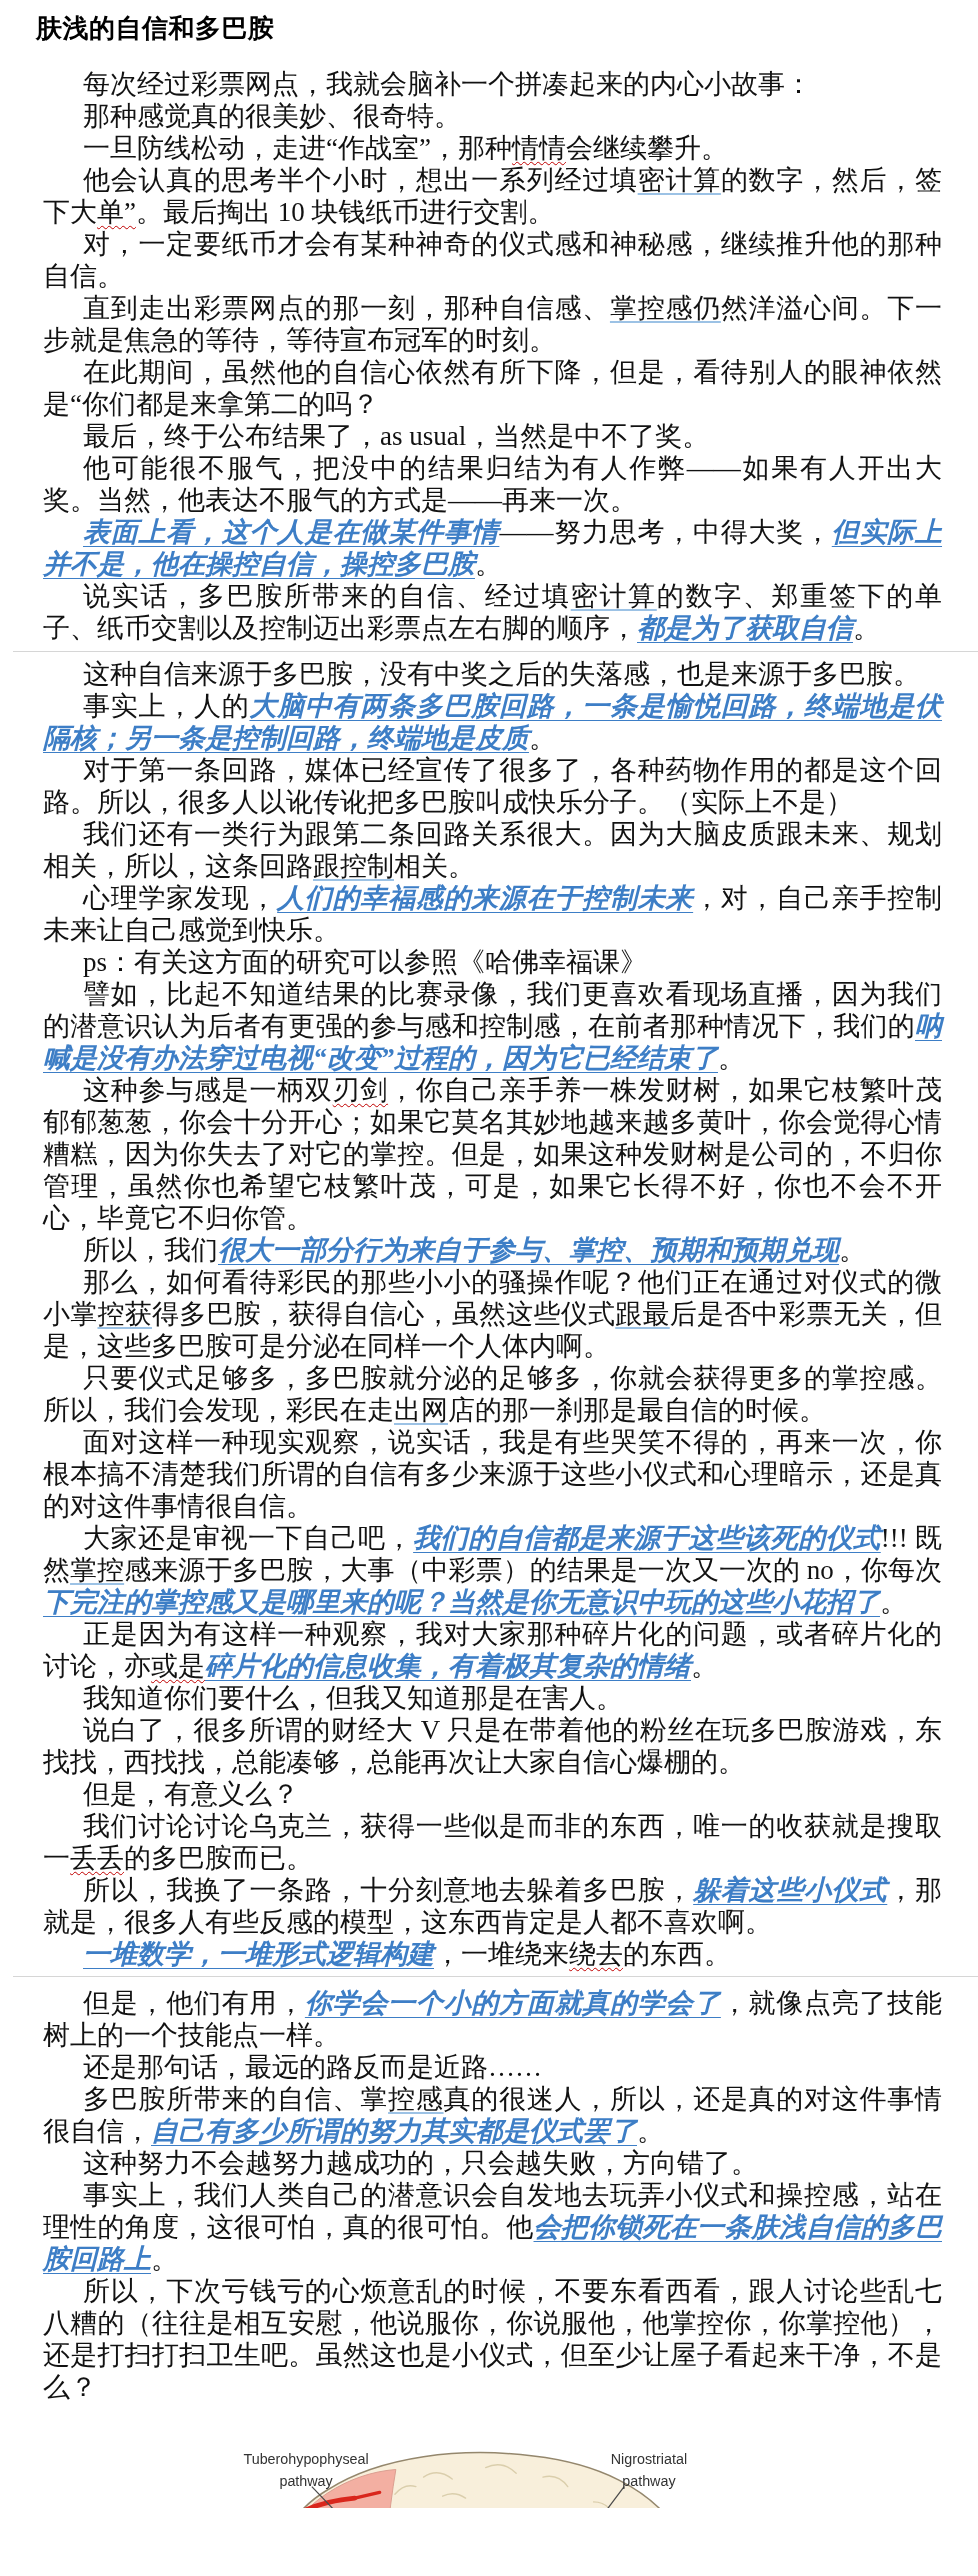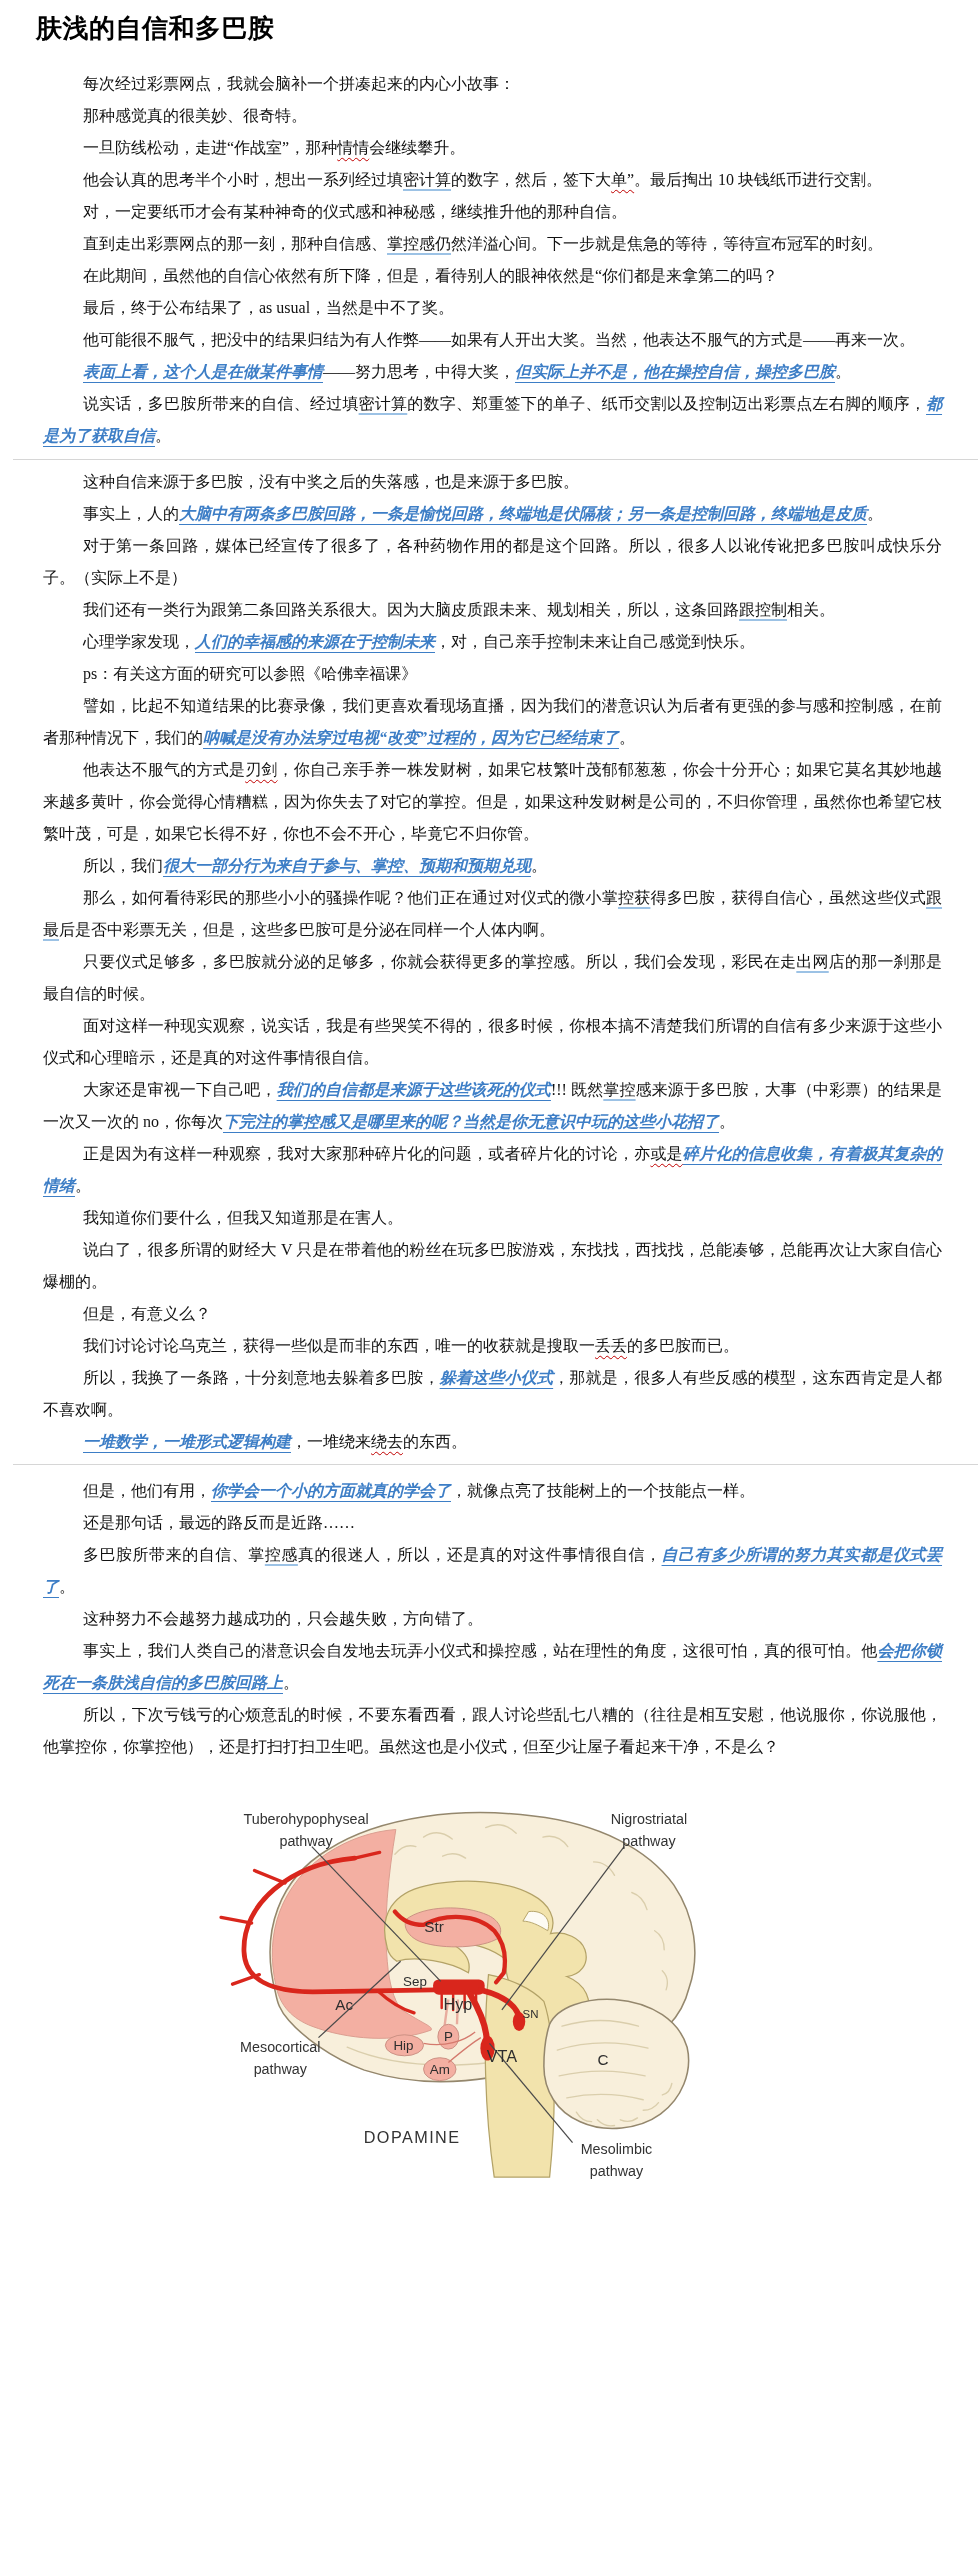--- a/index.html
+++ b/index.html
@@ -4,21 +4,21 @@
 <style>
   :root{
     --hl:#3D7EC6; --gu:#9CC2E5; --rw:#C00000; --pgedge:#D6D6D6; --bar:#8A8A8A;
     --cortex:#F8EFDB; --pink:#F3AFA2; --yellow:#F2E3AC; --red:#D9261C; --outline:#94876D;
   }
   html,body{margin:0;padding:0;background:#fff;}
   .page{position:relative;width:978px;height:2508px;background:#fff;overflow:hidden;
         font-family:"Liberation Serif","DejaVu Serif",serif;color:#121212;}
   .title{margin:0;padding:12.4px 0 0 36px;font-family:"Liberation Sans","DejaVu Sans",sans-serif;
          font-weight:700;font-size:26px;line-height:32px;color:#000;letter-spacing:0.5px;}
-  .doc{margin:24px 36px 0 43px;font-size:16px;line-height:32px;text-align:justify;}
+  .doc{margin:24px 36px 0 43px;font-size:27px;line-height:32px;text-align:justify;}
   .doc p{margin:0;text-indent:40px;}
   .run-n{}
   .run-b{color:var(--hl);font-weight:700;font-style:italic;
          text-decoration:underline;text-decoration-thickness:1.4px;text-underline-offset:4.8px;margin-top:15px;}
   .run-gu{text-decoration:underline;text-decoration-color:var(--gu);
           text-decoration-thickness:2.4px;text-underline-offset:3.8px;}
   .run-rw{text-decoration:underline wavy var(--rw);text-decoration-thickness:1px;text-underline-offset:3.8px;}
   .page-break{position:relative;height:13.4px;margin:0 -36px 0 -43px;}
   .page-break.pb2{height:17px;}
   .pb-line{position:absolute;left:13.4px;right:0;top:6.7px;border-top:1px solid var(--pgedge);}
@@ -63,25 +63,25 @@
         <span class="pb-box-l"></span>
         <span class="pb-corner-r"></span>
       </div>
       <p><span class="run-n">这种自信来源于多巴胺，没有中奖之后的失落感，也是来源于多巴胺。</span></p>
       <p><span class="run-n">事实上，人的</span><span class="run-b">大脑中有两条多巴胺回路，一条是愉悦回路，终端地是伏隔核；另一条是控制回路，终端地是皮质</span><span class="run-n">。</span></p>
       <p><span class="run-n">对于第一条回路，媒体已经宣传了很多了，各种药物作用的都是这个回路。所以，很多人以讹传讹把多巴胺叫成快乐分子。（实际上不是）</span></p>
       <p><span class="run-n">我们还有一类行为跟第二条回路关系很大。因为大脑皮质跟未来、规划相关，所以，这条回路</span><span class="run-gu">跟控制</span><span class="run-n">相关。</span></p>
       <p><span class="run-n">心理学家发现，</span><span class="run-b">人们的幸福感的来源在于控制未来</span><span class="run-n">，对，自己亲手控制未来让自己感觉到快乐。</span></p>
       <p><span class="run-n">ps：有关这方面的研究可以参照《哈佛幸福课》</span></p>
       <p><span class="run-n">譬如，比起不知道结果的比赛录像，我们更喜欢看现场直播，因为我们的潜意识认为后者有更强的参与感和控制感，在前者那种情况下，我们的</span><span class="run-b">呐喊是没有办法穿过电视“改变”过程的，因为它已经结束了</span><span class="run-n">。</span></p>
-      <p><span class="run-n">他表达不服气的方式是</span><span class="run-rw">刃剑</span><span class="run-n">，你自己亲手养一株发财树，如果它枝繁叶茂郁郁葱葱，你会十分开心；如果它莫名其妙地越来越多黄叶，你会觉得心情糟糕，因为你失去了对它的掌控。但是，如果这种发财树是公司的，不归你管理，虽然你也希望它枝繁叶茂，可是，如果它长得不好，你也不会不开心，毕竟它不归你管。</span></p>
+      <p><span class="run-n">这种参与感是一柄双</span><span class="run-rw">刃剑</span><span class="run-n">，你自己亲手养一株发财树，如果它枝繁叶茂郁郁葱葱，你会十分开心；如果它莫名其妙地越来越多黄叶，你会觉得心情糟糕，因为你失去了对它的掌控。但是，如果这种发财树是公司的，不归你管理，虽然你也希望它枝繁叶茂，可是，如果它长得不好，你也不会不开心，毕竟它不归你管。</span></p>
       <p><span class="run-n">所以，我们</span><span class="run-b">很大一部分行为来自于参与、掌控、预期和预期兑现</span><span class="run-n">。</span></p>
       <p><span class="run-n">那么，如何看待彩民的那些小小的骚操作呢？他们正在通过对仪式的微小掌</span><span class="run-gu">控获</span><span class="run-n">得多巴胺，获得自信心，虽然这些仪式</span><span class="run-gu">跟最</span><span class="run-n">后是否中彩票无关，但是，这些多巴胺可是分泌在同样一个人体内啊。</span></p>
       <p><span class="run-n">只要仪式足够多，多巴胺就分泌的足够多，你就会获得更多的掌控感。所以，我们会发现，彩民在走</span><span class="run-gu">出网</span><span class="run-n">店的那一刹那是最自信的时候。</span></p>
-      <p><span class="run-n">面对这样一种现实观察，说实话，我是有些哭笑不得的，很多时候，你根本搞不清楚我们所谓的自信有多少来源于这些小仪式和心理暗示，还是真的对这件事情很自信。</span></p>
+      <p><span class="run-n">面对这样一种现实观察，说实话，我是有些哭笑不得的，再来一次，你根本搞不清楚我们所谓的自信有多少来源于这些小仪式和心理暗示，还是真的对这件事情很自信。</span></p>
       <p><span class="run-n">大家还是审视一下自己吧，</span><span class="run-b">我们的自信都是来源于这些该死的仪式</span><span class="run-n">!!! 既然</span><span class="run-gu">掌控</span><span class="run-n">感来源于多巴胺，大事（中彩票）的结果是一次又一次的 no，你每次</span><span class="run-b">下完注的掌控感又是哪里来的呢？当然是你无意识中玩的这些小花招了</span><span class="run-n">。</span></p>
       <p><span class="run-n">正是因为有这样一种观察，我对大家那种碎片化的问题，或者碎片化的讨论，亦</span><span class="run-rw">或是</span><span class="run-b">碎片化的信息收集，有着极其复杂的情绪</span><span class="run-n">。</span></p>
       <p><span class="run-n">我知道你们要什么，但我又知道那是在害人。</span></p>
       <p><span class="run-n">说白了，很多所谓的财经大 V 只是在带着他的粉丝在玩多巴胺游戏，东找找，西找找，总能凑够，总能再次让大家自信心爆棚的。</span></p>
       <p><span class="run-n">但是，有意义么？</span></p>
       <p><span class="run-n">我们讨论讨论乌克兰，获得一些似是而非的东西，唯一的收获就是搜取一</span><span class="run-rw">丢丢</span><span class="run-n">的多巴胺而已。</span></p>
       <p><span class="run-n">所以，我换了一条路，十分刻意地去躲着多巴胺，</span><span class="run-b">躲着这些小仪式</span><span class="run-n">，那就是，很多人有些反感的模型，这东西肯定是人都不喜欢啊。</span></p>
       <p><span class="run-b">一堆数学，一堆形式逻辑构建</span><span class="run-n">，一堆绕来</span><span class="run-rw">绕去</span><span class="run-n">的东西。</span></p>
       <div class="page-break pb2">
         <span class="pb-line"></span>

